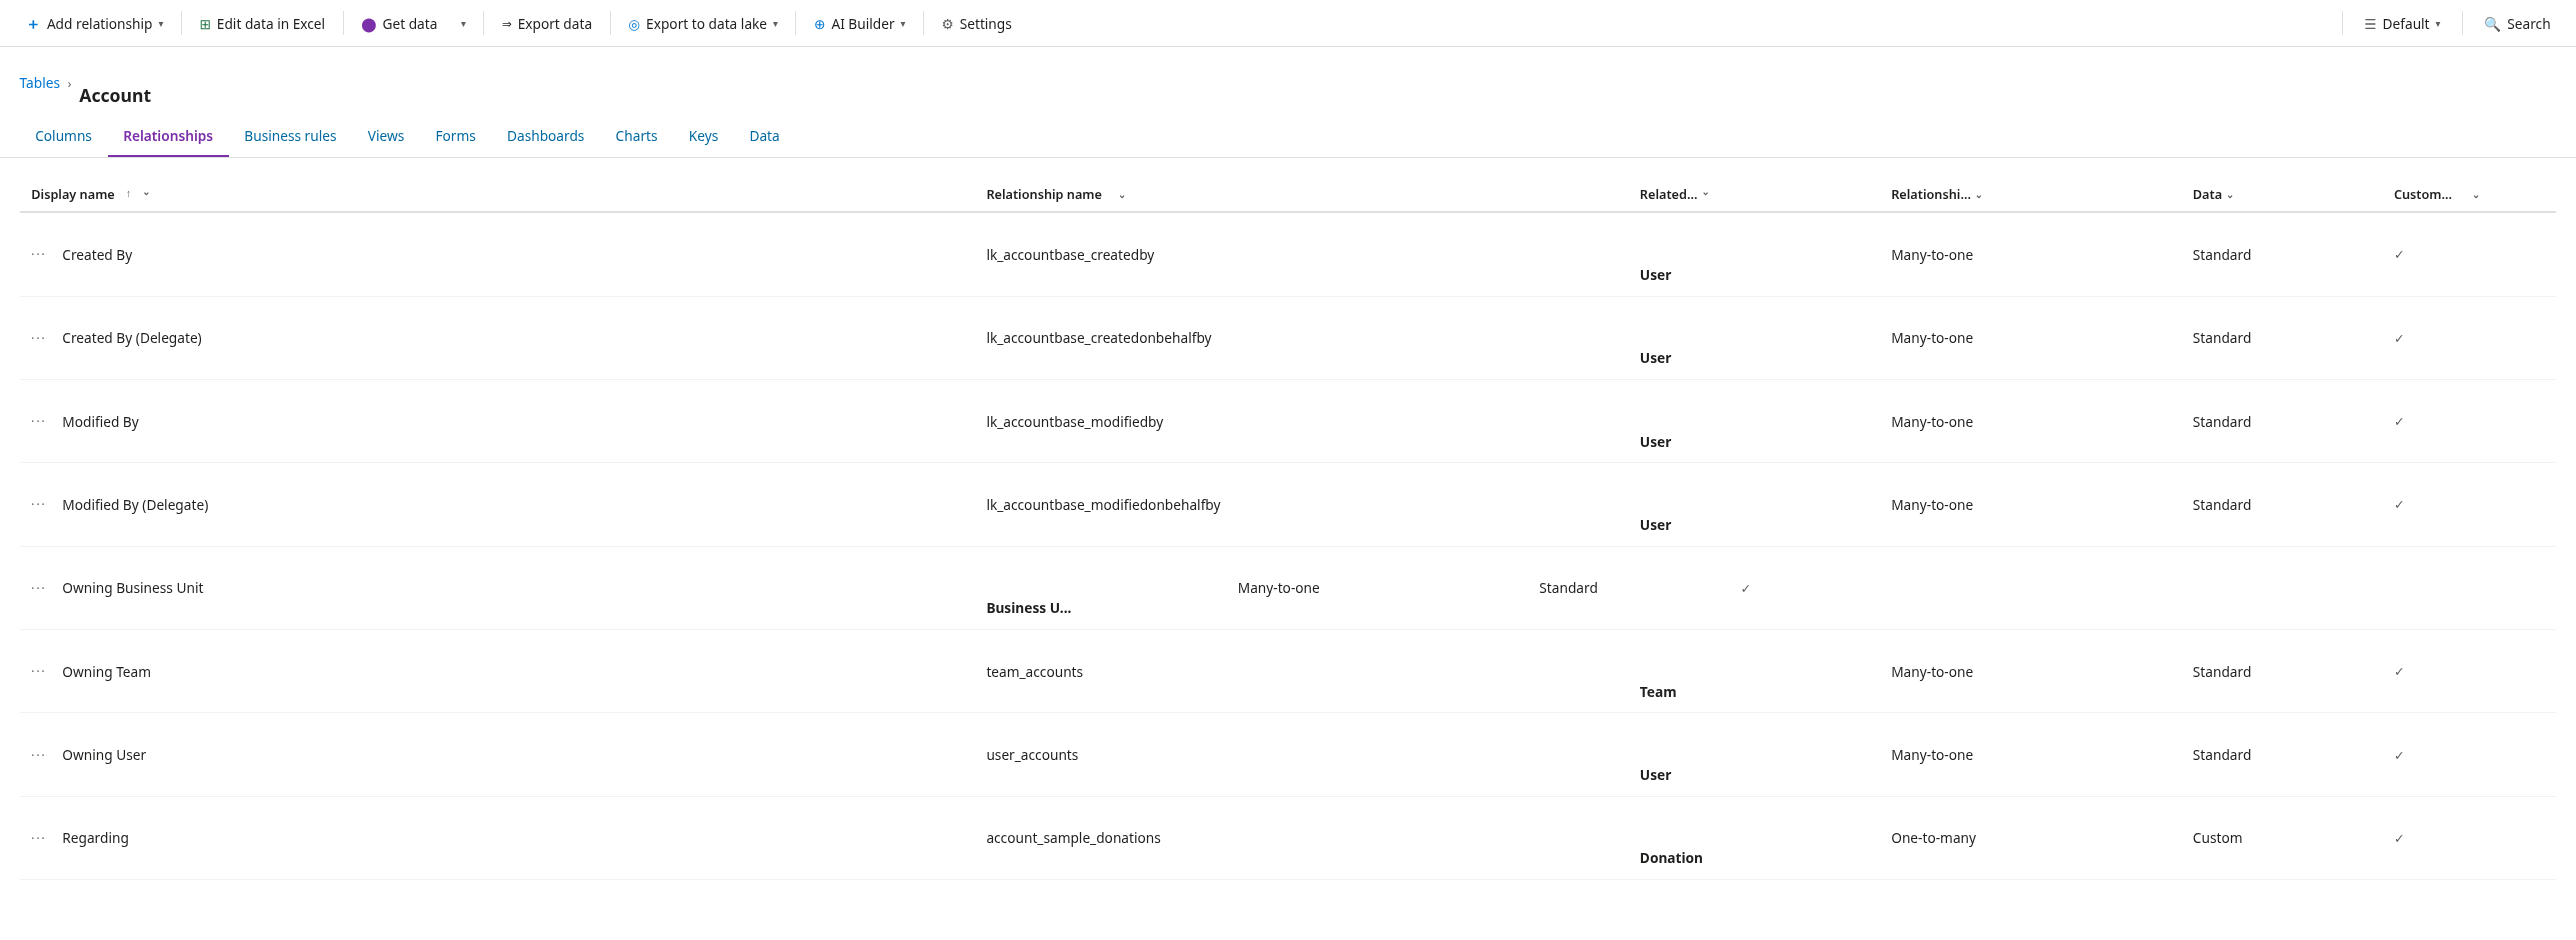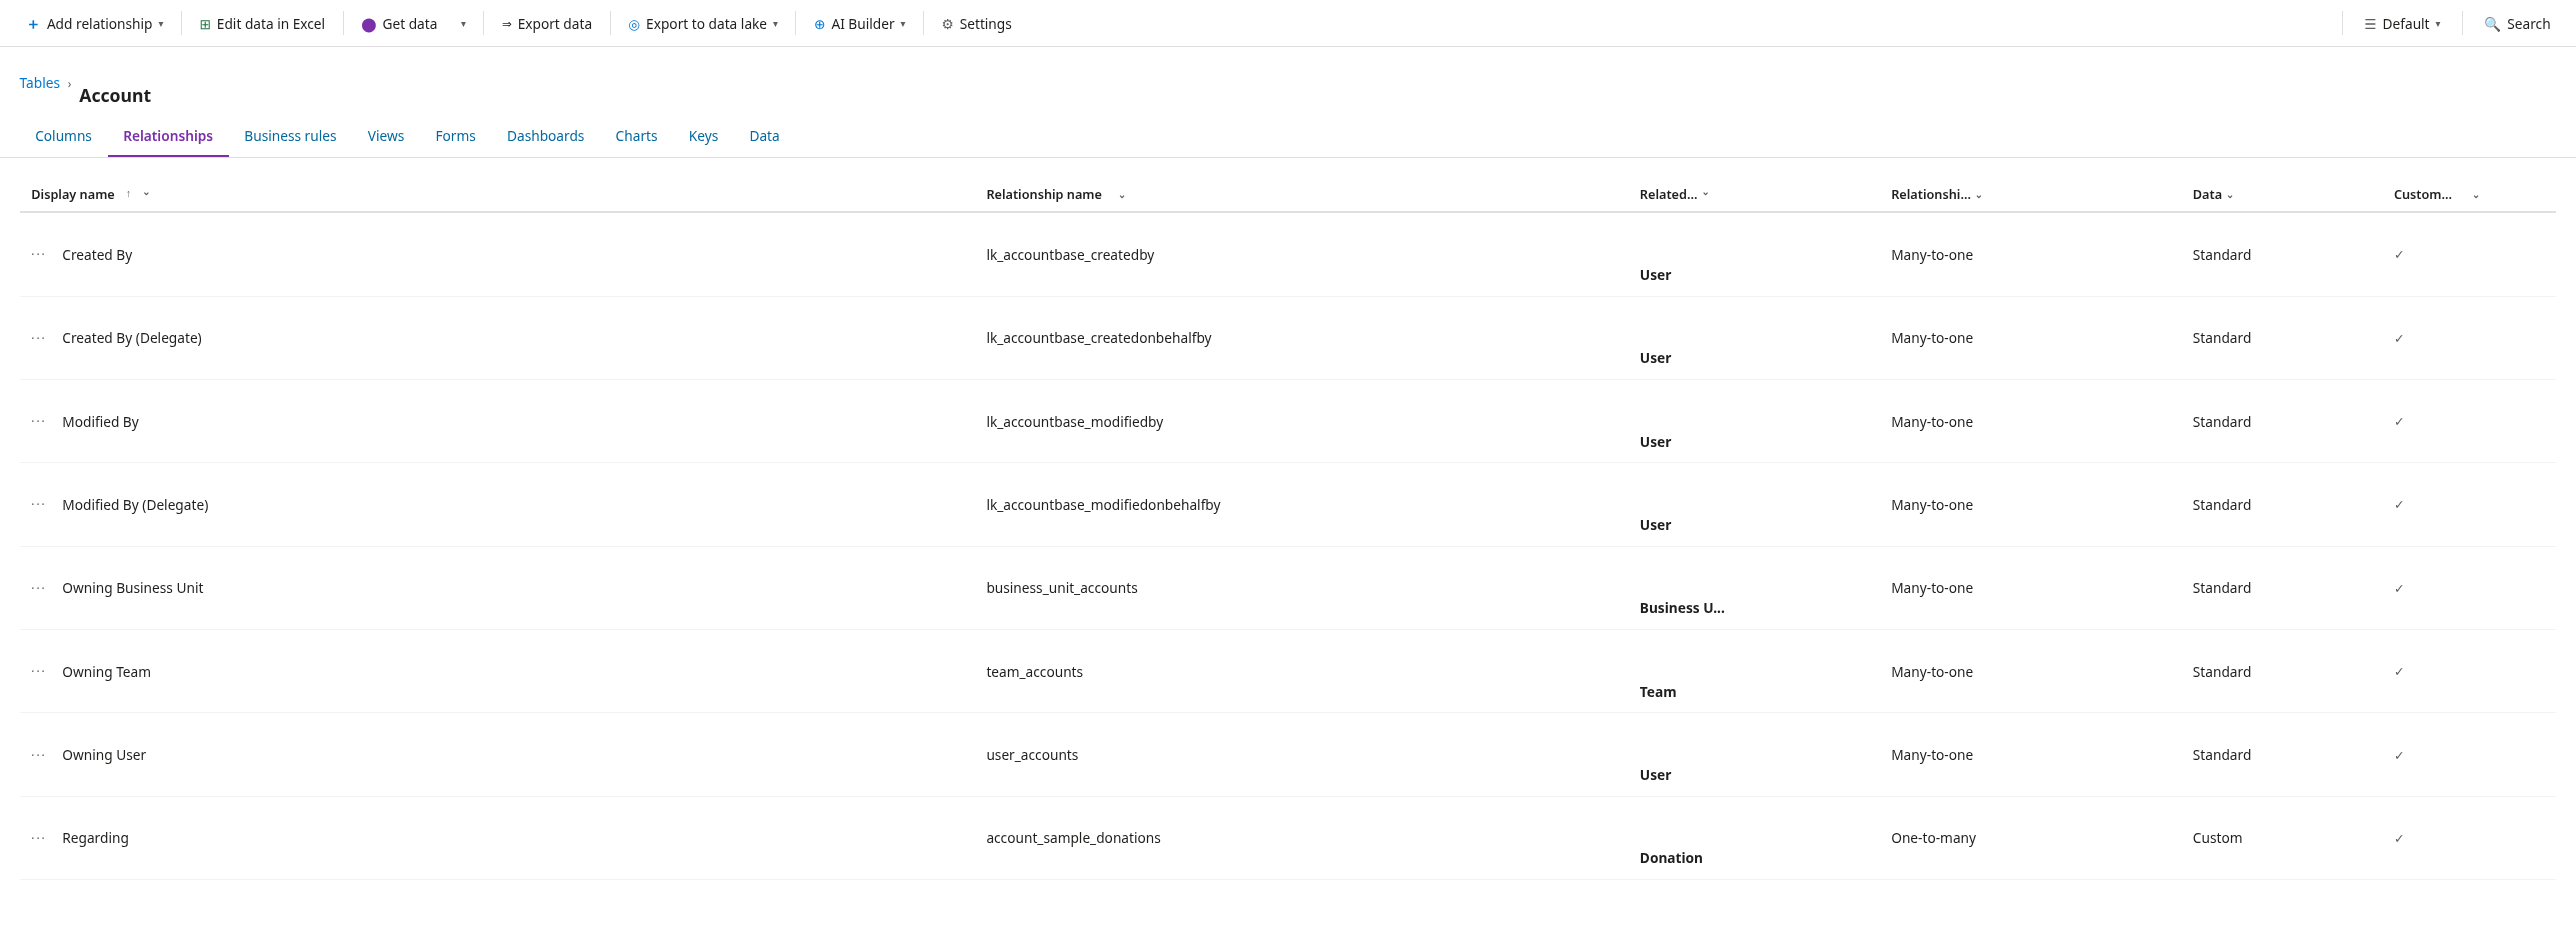--- a/index.html
+++ b/index.html
@@ -480,21 +480,20 @@
       <div class="row-type col-type">Standard</div>
       <div class="row-custom col-custom">
         <span class="check-icon">✓</span>
       </div>
     </div>
       <div class="table-row">
       <div class="row-display col-display">
         <span class="more-icon">···</span>
         <span>Owning Business Unit</span>
       </div>
-      <div class="row-rel-name col-rel-name">business_unit_accounts</div>
       <div class="row-related col-related">Business U...</div>
       <div class="row-relationship col-relationship">Many-to-one</div>
       <div class="row-type col-type">Standard</div>
       <div class="row-custom col-custom">
         <span class="check-icon">✓</span>
       </div>
     </div>
       <div class="table-row">
       <div class="row-display col-display">
         <span class="more-icon">···</span>

